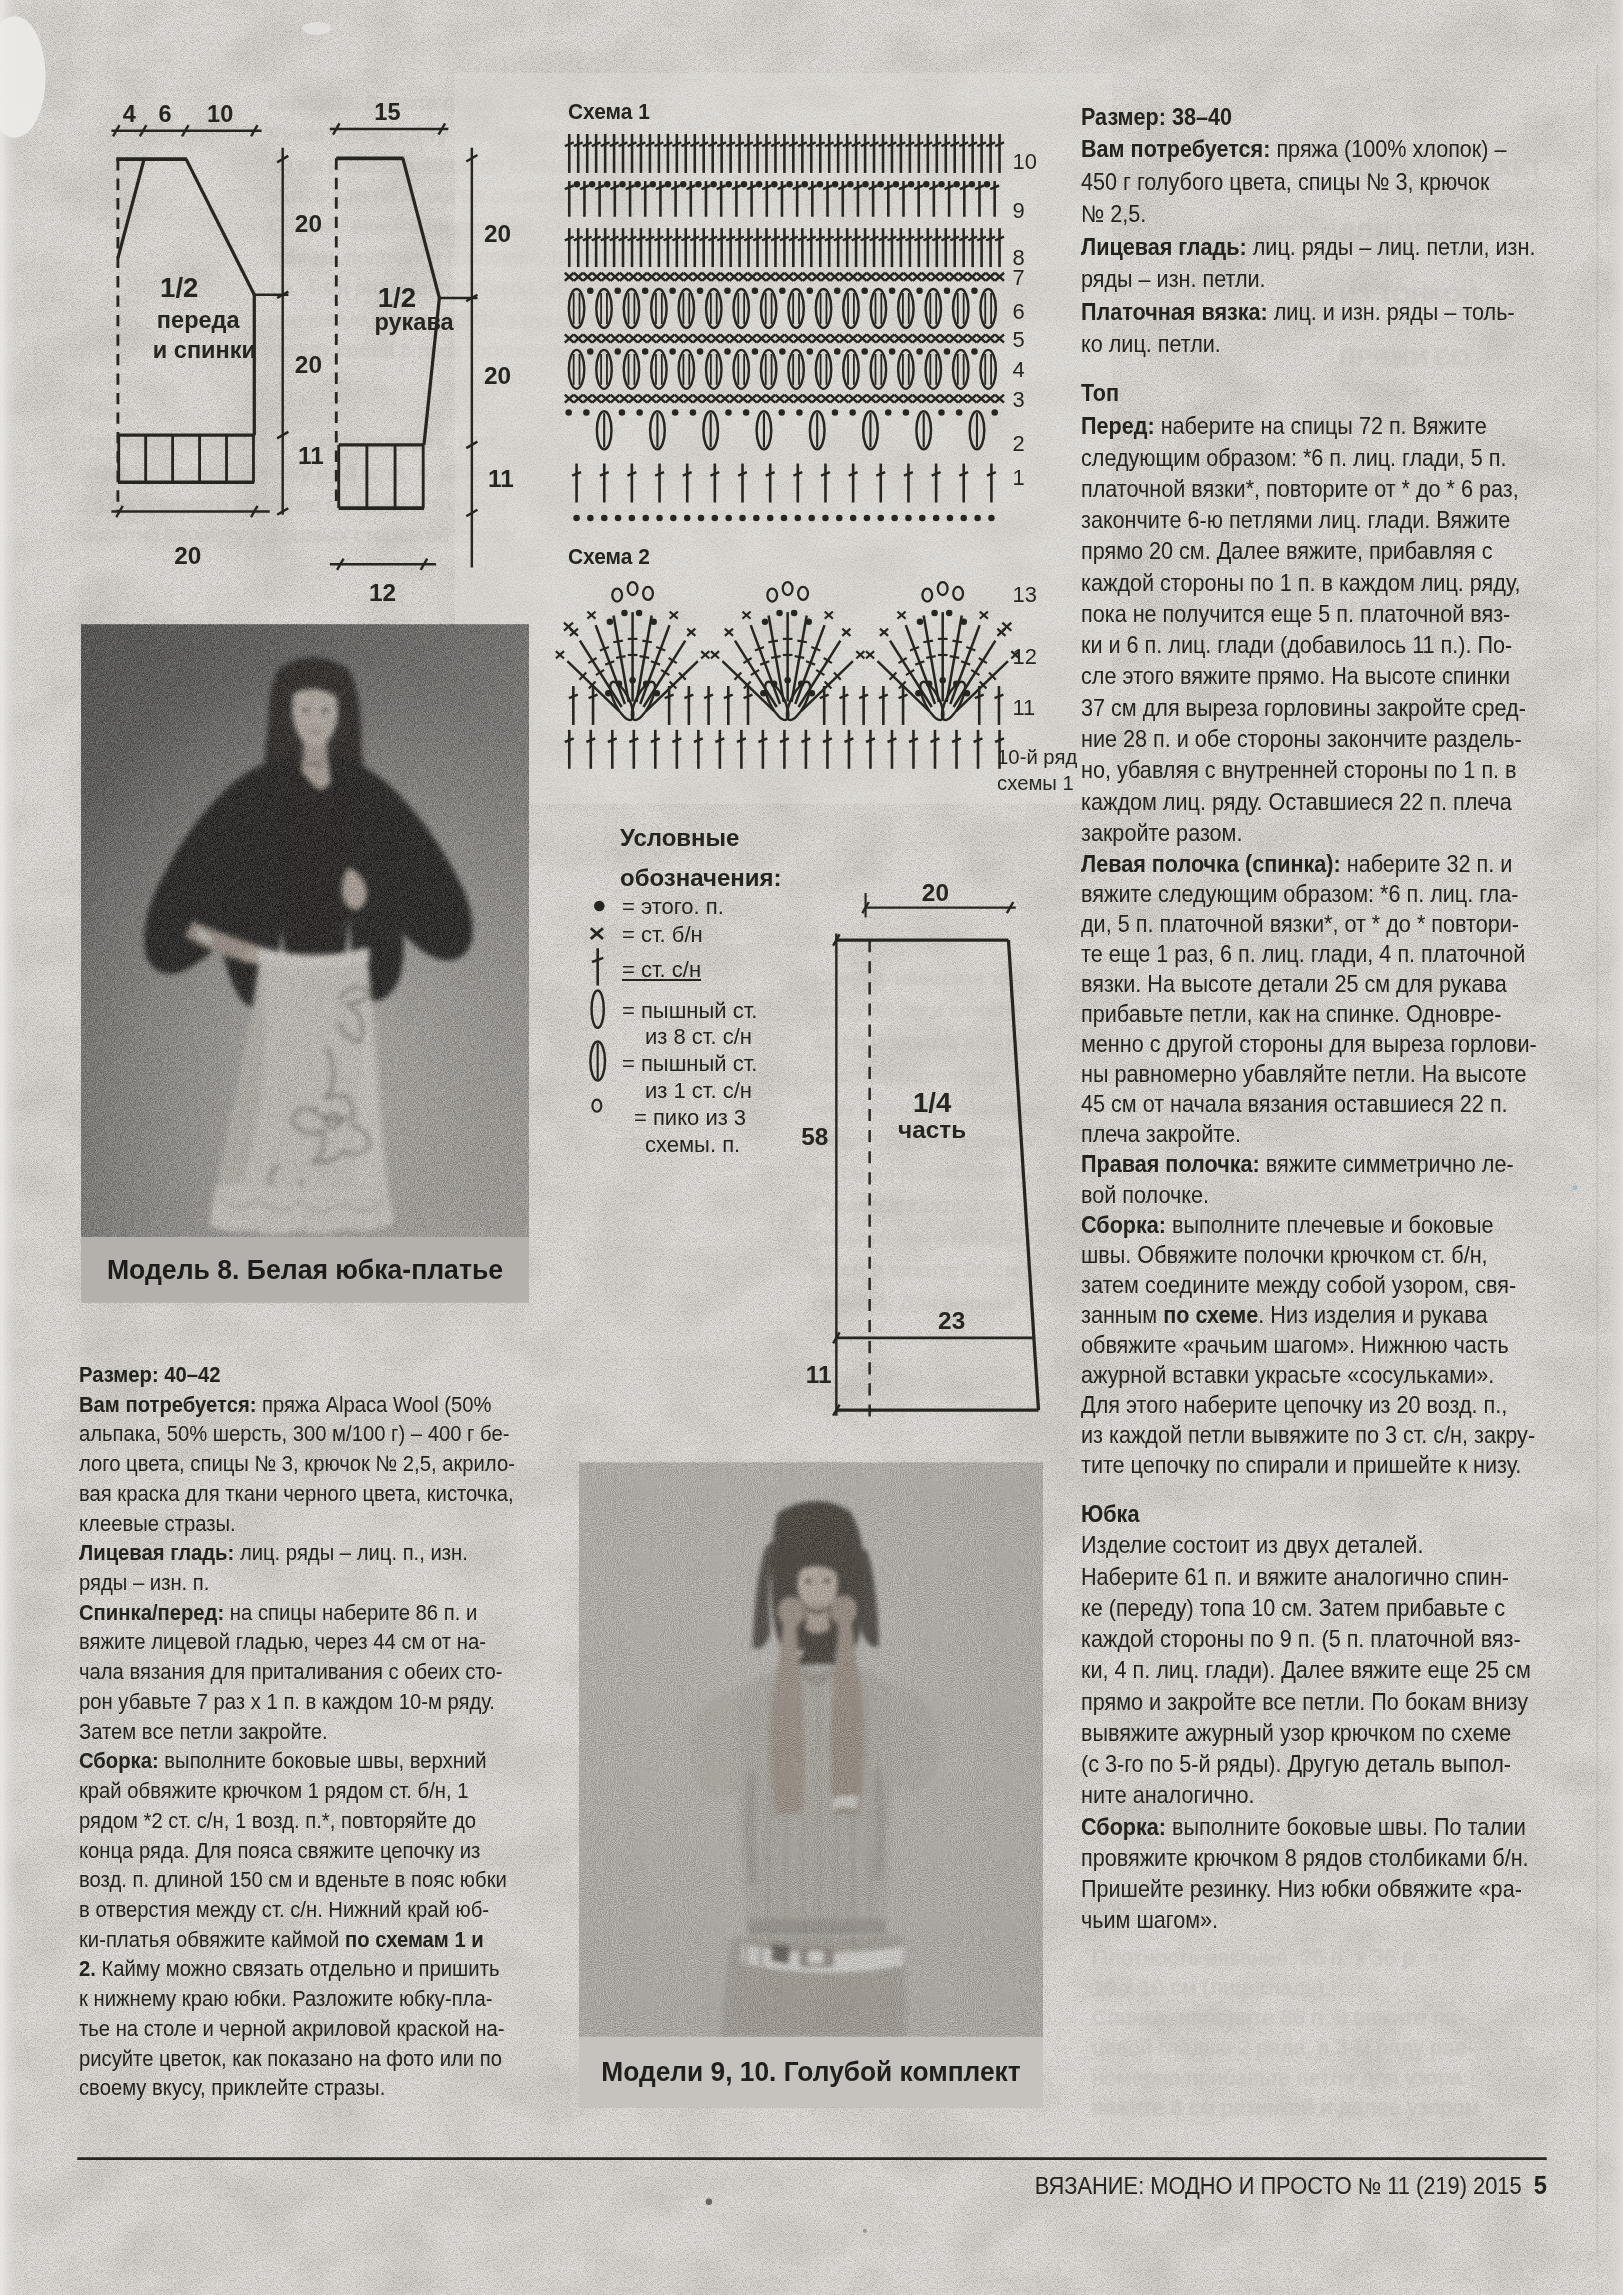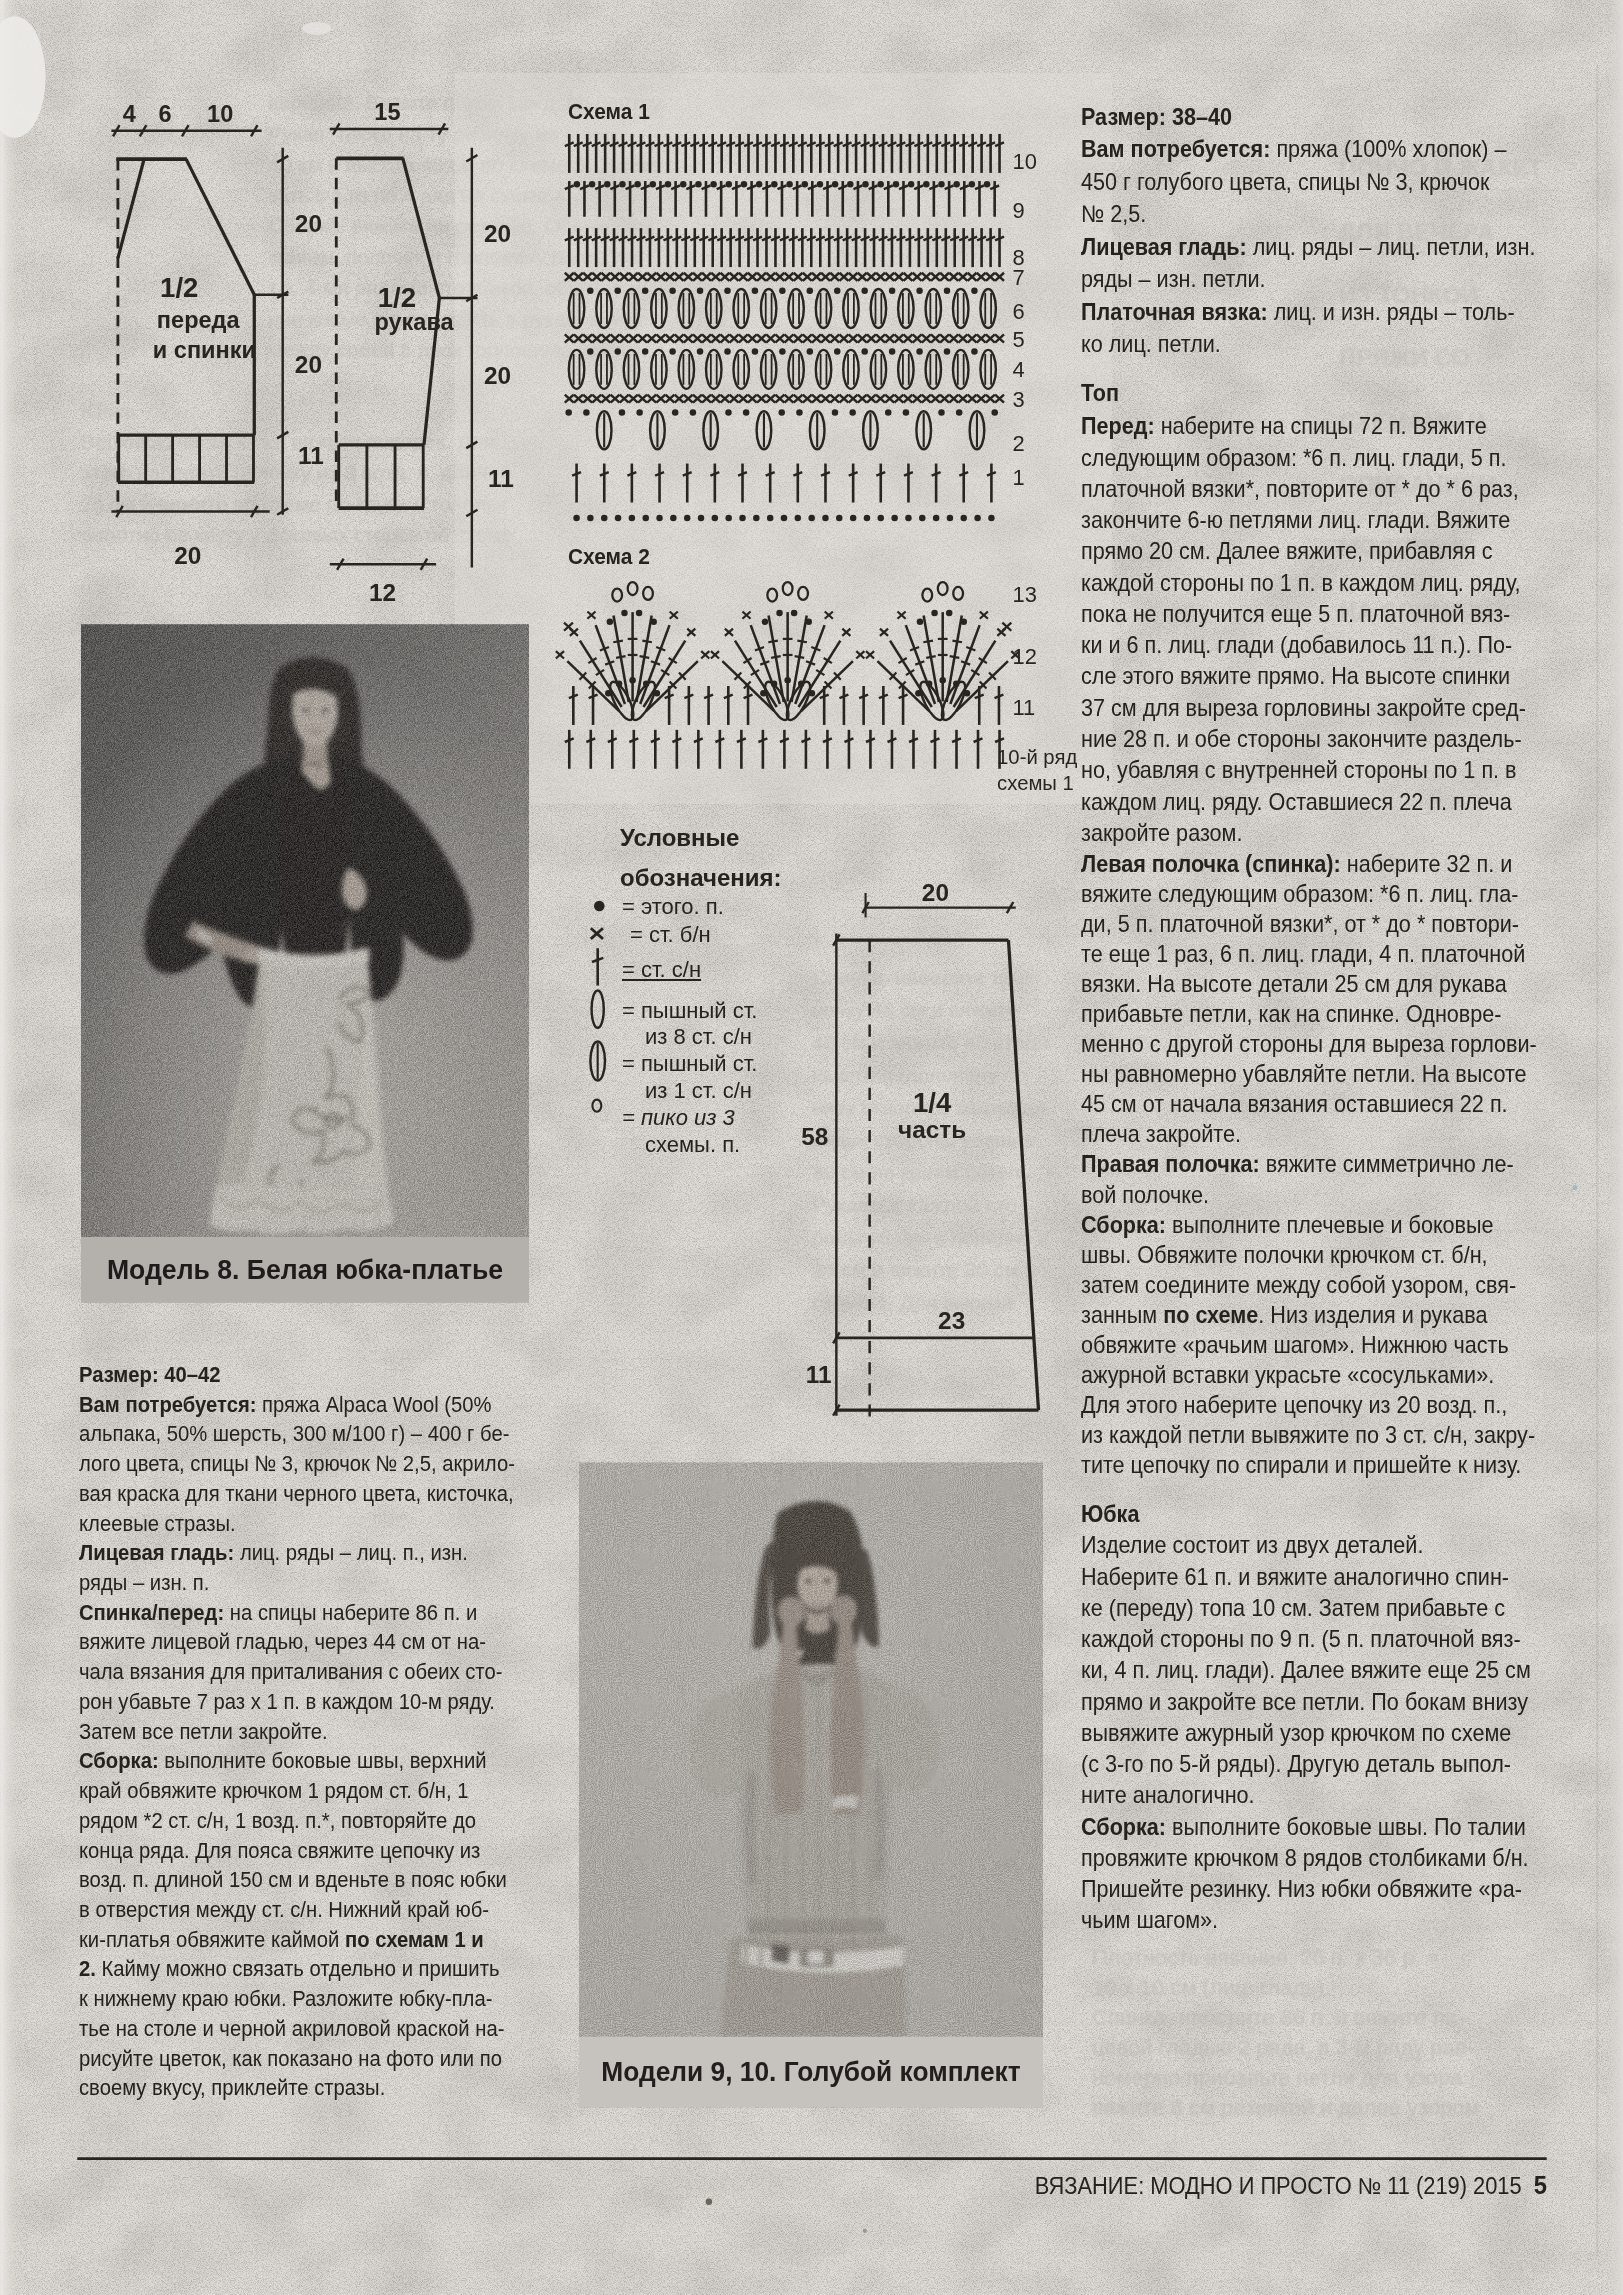--- a/index.html
+++ b/index.html
@@ -1136,29 +1136,29 @@
 <div class="abs" style="left:579px;top:2036px;width:464px;height:71px;z-index:4;font-weight:bold;font-size:28px;color:#201f1d;text-align:center;line-height:71px;white-space:nowrap;transform:scaleX(0.94);transform-origin:50% 50%;">Модели 9, 10. Голубой комплект</div>
 
 <div class="abs" style="left:568px;top:99px;z-index:4;font-size:22px;font-weight:bold;color:#25231e;transform:scaleX(0.95);transform-origin:0 0;">Схема 1</div>
 
 <div class="abs" style="left:568px;top:544px;z-index:4;font-size:22px;font-weight:bold;color:#25231e;transform:scaleX(0.95);transform-origin:0 0;">Схема 2</div>
 
 <div class="abs" style="left:620px;top:818px;z-index:4;font-size:24px;font-weight:bold;color:#25231e;line-height:40px;">Условные<br>обозначения:</div>
 
 <div class="abs" style="left:622px;top:892px;z-index:4;font-size:22px;color:#25231e;">
 <div class="ln abs" style="left:0;top:2.4px;">=  этого. п.</div>
-<div class="ln abs" style="left:0;top:30px;margin-left:8px;">=  ст. б/н</div>
+<div class="ln abs" style="left:0;top:30px;">=  ст. б/н</div>
 <div class="ln abs" style="left:0;top:65px;text-decoration:underline;">=  ст. с/н</div>
 <div class="ln abs" style="left:0;top:106px;">=  пышный ст.</div>
 <div class="ln abs" style="left:23px;top:132px;">из 8 ст. с/н</div>
 <div class="ln abs" style="left:0;top:159px;">=  пышный ст.</div>
 <div class="ln abs" style="left:23px;top:186px;">из 1 ст. с/н</div>
 </div>
 <div class="abs" style="left:622px;top:1105px;z-index:4;font-size:22px;color:#25231e;">
-<div class="ln abs" style="left:0;top:0;font-style:italic;">=  пико из 3</div>
+<div class="ln abs" style="left:12px;top:0;">=  пико из 3</div>
 <div class="ln abs" style="left:23px;top:27px;">схемы. п.</div>
 </div>
 
 <div class="abs" style="left:79px;top:1362px;width:483px;z-index:5;font-size:22px;color:#24221d;transform:scaleX(0.920);transform-origin:0 0;">
 <div class="ln " style="position:absolute;left:0;top:0px;width:100%;"><b>Размер: 40–42</b></div>
 <div class="ln j" style="position:absolute;left:0;top:30px;width:100%;"><b>Вам потребуется:</b> пряжа Alpaca Wool (50%</div>
 <div class="ln j" style="position:absolute;left:0;top:59px;width:100%;">альпака, 50% шерсть, 300 м/100 г) – 400 г бе-</div>
 <div class="ln j" style="position:absolute;left:0;top:89px;width:100%;">лого цвета, спицы № 3, крючок № 2,5, акрило-</div>
 <div class="ln j" style="position:absolute;left:0;top:119px;width:100%;">вая краска для ткани черного цвета, кисточка,</div>
 <div class="ln " style="position:absolute;left:0;top:149px;width:100%;">клеевые стразы.</div>

